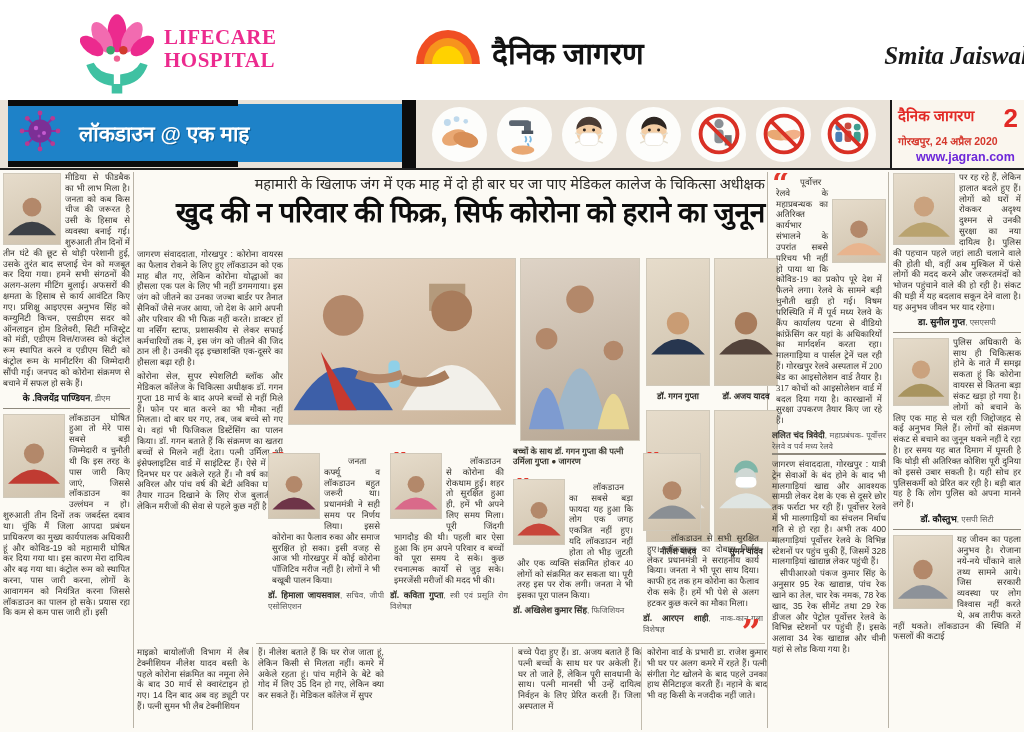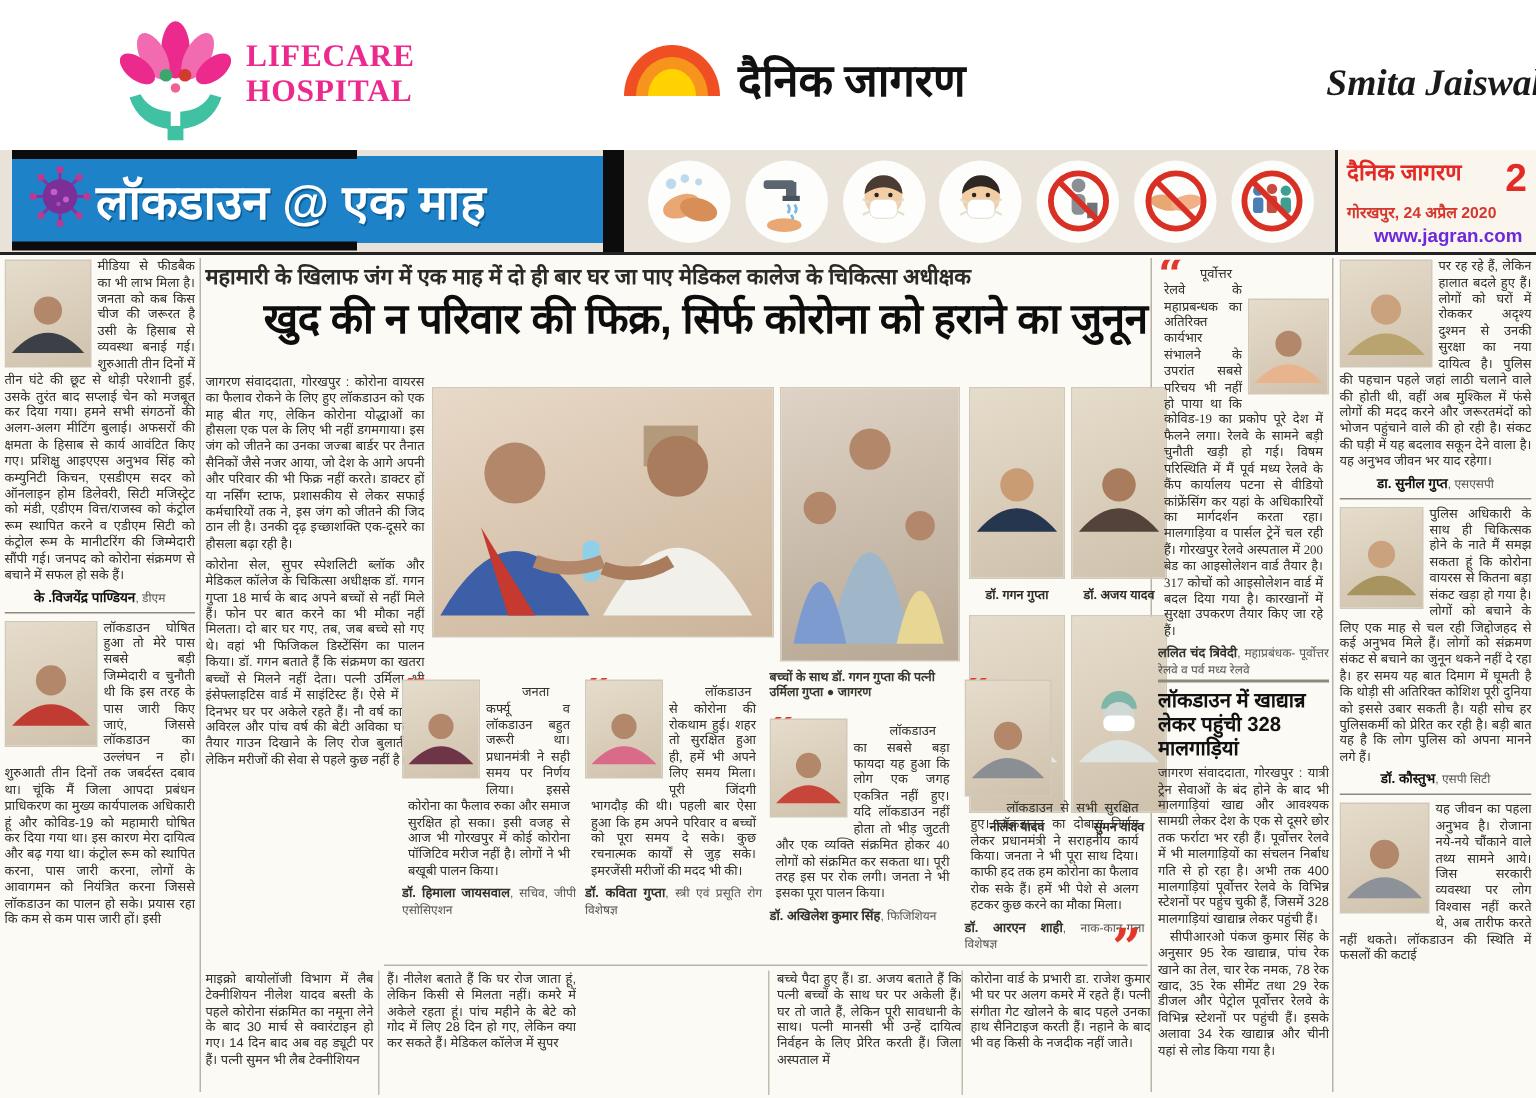--- a/index.html
+++ b/index.html
@@ -15,21 +15,21 @@
   .arch.o{left:0;top:0;width:64px;height:34px;background:#f04e23;}
   .arch.m{left:8px;top:8px;width:48px;height:26px;background:#f7941d;}
   .arch.i{left:16px;top:16px;width:32px;height:18px;background:#ffd200;}
   .dj-name{position:absolute;left:474px;top:32px;font-size:30px;font-weight:bold;color:#111;}
   .author{position:absolute;left:760px;top:42px;width:250px;text-align:right;
           font-size:25px;font-weight:bold;font-style:italic;color:#1a1a1a;}
   
   .strip{position:absolute;left:0;top:100px;width:1024px;height:68px;background:#e9e2d8;}
   .blue-box{position:absolute;left:8px;top:104px;width:396px;height:58px;background:#1e82c8;
             display:flex;align-items:center;padding-left:10px;box-sizing:border-box;}
-  .blue-title{color:#fff;font-size:32px;font-weight:bold;margin-left:2px;text-shadow:1px 1px 0 #0d5d94;}
+  .blue-title{color:#fff;font-size:21px;font-weight:bold;margin-left:17px;text-shadow:1px 1px 0 #0d5d94;}
   .frame-t{position:absolute;left:8px;top:100px;width:230px;height:6px;background:#0c0c0c;}
   .frame-b{position:absolute;left:8px;top:161px;width:230px;height:6px;background:#0c0c0c;}
   .frame-r{position:absolute;left:402px;top:100px;width:14px;height:68px;background:#0c0c0c;}
   .icons-row{position:absolute;left:428px;top:104px;width:452px;height:60px;display:flex;
              align-items:center;justify-content:space-between;padding:0 4px;box-sizing:border-box;}
   .cicon{width:55px;height:55px;border-radius:50%;background:#fdfdfb;flex:0 0 auto;
          display:flex;align-items:center;justify-content:center;overflow:hidden;}
   .cicon svg{width:46px;height:46px;}
   .masthead{position:absolute;left:890px;top:100px;width:134px;height:68px;background:#faf6ee;
             border-left:2px solid #1a1a1a;box-sizing:border-box;padding:5px 6px;}
@@ -48,22 +48,22 @@
   .by-role{color:#555;font-size:8px;}
   .by-role::before{content:", ";}
   .hr{border:0;border-top:1px solid #8f897d;margin:4px 0;}
   
   .ph{position:relative;overflow:hidden;background:linear-gradient(160deg,#e6dccb,#cfc2ad);
       border:1px solid #d0c9ba;box-sizing:border-box;}
   .ph svg{position:absolute;bottom:-1px;left:50%;transform:translateX(-50%);width:96%;height:86%;}
   .fl{float:left;margin:1px 4px 2px 0;}
   .fr{float:right;margin:1px 0 2px 4px;}
   
-  .kicker{position:absolute;left:137px;top:173px;width:628px;text-align:left;
-          font-size:14.5px;font-weight:bold;color:#2c2a26;}
+  .kicker{position:absolute;left:137px;top:173px;width:628px;text-align:right;
+          font-size:14.5px;font-weight:normal;color:#2c2a26;}
   .headline{position:absolute;left:137px;top:192px;width:628px;text-align:right;
             font-size:28px;font-weight:bold;color:#0d0d0d;letter-spacing:-.3px;}
   
   .lead-col{position:absolute;left:137px;top:249px;width:146px;height:393px;overflow:hidden;}
   .lead-col p{margin:0 0 3px 0;}
   .photo-main{position:absolute;left:288px;top:258px;width:228px;height:167px;}
   .cap{font-size:8.3px;font-weight:bold;color:#3a382f;line-height:1.25;}
   .cap-main{position:absolute;left:288px;top:429px;width:228px;}
   .photo-family{position:absolute;left:520px;top:258px;width:120px;height:183px;}
   .cap-family{position:absolute;left:513px;top:446px;width:127px;}
@@ -439,24 +439,23 @@
             <circle cx="20" cy="9" r="7" fill="#b3886a"></circle>
             <path d="M2 30 Q20 10 38 30 Z" fill="#e8b48e"></path>
           </svg>
       </div>
       <p class="q-text">पूर्वोत्तर रेलवे के महाप्रबन्धक का अतिरिक्त कार्यभार संभालने के उपरांत सबसे परिचय भी नहीं हो पाया था कि कोविड-19 का प्रकोप पूरे देश में फैलने लगा। रेलवे के सामने बड़ी चुनौती खड़ी हो गई। विषम परिस्थिति में मैं पूर्व मध्य रेलवे के कैंप कार्यालय पटना से वीडियो कांफ्रेंसिंग कर यहां के अधिकारियों का मार्गदर्शन करता रहा। मालगाड़िया व पार्सल ट्रेनें चल रही हैं। गोरखपुर रेलवे अस्पताल में 200 बेड का आइसोलेशन वार्ड तैयार है। 317 कोचों को आइसोलेशन वार्ड में बदल दिया गया है। कारखानों में सुरक्षा उपकरण तैयार किए जा रहे हैं।</p>
       <div class="q-by">
         <span class="by-name">ललित चंद त्रिवेदी</span><span class="by-role">महाप्रबंधक- पूर्वोत्तर रेलवे व पूर्व मध्य रेलवे</span>
       </div>
     </div>
     <hr class="hr">
-    <div class="sub-head">लॉकडाउन में खाद्यान्न लेकर पहुंची 328 मालगाड़ियां</div>
     <div class="txt">जागरण संवाददाता, गोरखपुर : यात्री ट्रेन सेवाओं के बंद होने के बाद भी मालगाड़ियां खाद्य और आवश्यक सामग्री लेकर देश के एक से दूसरे छोर तक फर्राटा भर रही हैं। पूर्वोत्तर रेलवे में भी मालगाड़ियों का संचलन निर्बाध गति से हो रहा है। अभी तक 400 मालगाड़ियां पूर्वोत्तर रेलवे के विभिन्न स्टेशनों पर पहुंच चुकी हैं, जिसमें 328 मालगाड़ियां खाद्यान्न लेकर पहुंची हैं।</div>
     <div class="txt" style="text-indent:8px;margin-top:1px">सीपीआरओ पंकज कुमार सिंह के अनुसार 95 रेक खाद्यान्न, पांच रेक खाने का तेल, चार रेक नमक, 78 रेक खाद, 35 रेक सीमेंट तथा 29 रेक डीजल और पेट्रोल पूर्वोत्तर रेलवे के विभिन्न स्टेशनों पर पहुंची हैं। इसके अलावा 34 रेक खाद्यान्न और चीनी यहां से लोड किया गया है।</div>
   </div>
 
   <div class="hr-bottom"></div>
   <div class="bcol txt" style="left:137px;width:112px">माइक्रो बायोलॉजी विभाग में लैब टेक्नीशियन नीलेश यादव बस्ती के पहले कोरोना संक्रमित का नमूना लेने के बाद 30 मार्च से क्वारंटाइन हो गए। 14 दिन बाद अब वह ड्यूटी पर हैं। पत्नी सुमन भी लैब टेक्नीशियन</div>
-  <div class="bcol txt sep" style="left:252px;width:126px">हैं। नीलेश बताते हैं कि घर रोज जाता हूं, लेकिन किसी से मिलता नहीं। कमरे में अकेले रहता हूं। पांच महीने के बेटे को गोद में लिए 28 दिन हो गए, लेकिन क्या कर सकते हैं। मेडिकल कॉलेज में सुपर</div>
+  <div class="bcol txt sep" style="left:252px;width:126px">हैं। नीलेश बताते हैं कि घर रोज जाता हूं, लेकिन किसी से मिलता नहीं। कमरे में अकेले रहता हूं। पांच महीने के बेटे को गोद में लिए 35 दिन हो गए, लेकिन क्या कर सकते हैं। मेडिकल कॉलेज में सुपर</div>
   <div class="bcol txt sep" style="left:512px;width:123px">बच्चे पैदा हुए हैं। डा. अजय बताते हैं कि पत्नी बच्चों के साथ घर पर अकेली हैं। घर तो जाते हैं, लेकिन पूरी सावधानी के साथ। पत्नी मानसी भी उन्हें दायित्व निर्वहन के लिए प्रेरित करती हैं। जिला अस्पताल में</div>
   <div class="bcol txt sep" style="left:641px;width:120px">कोरोना वार्ड के प्रभारी डा. राजेश कुमार भी घर पर अलग कमरे में रहते हैं। पत्नी संगीता गेट खोलने के बाद पहले उनका हाथ सैनिटाइज करती हैं। नहाने के बाद भी वह किसी के नजदीक नहीं जाते।</div>
 
 </div>
 
 </body></html>

